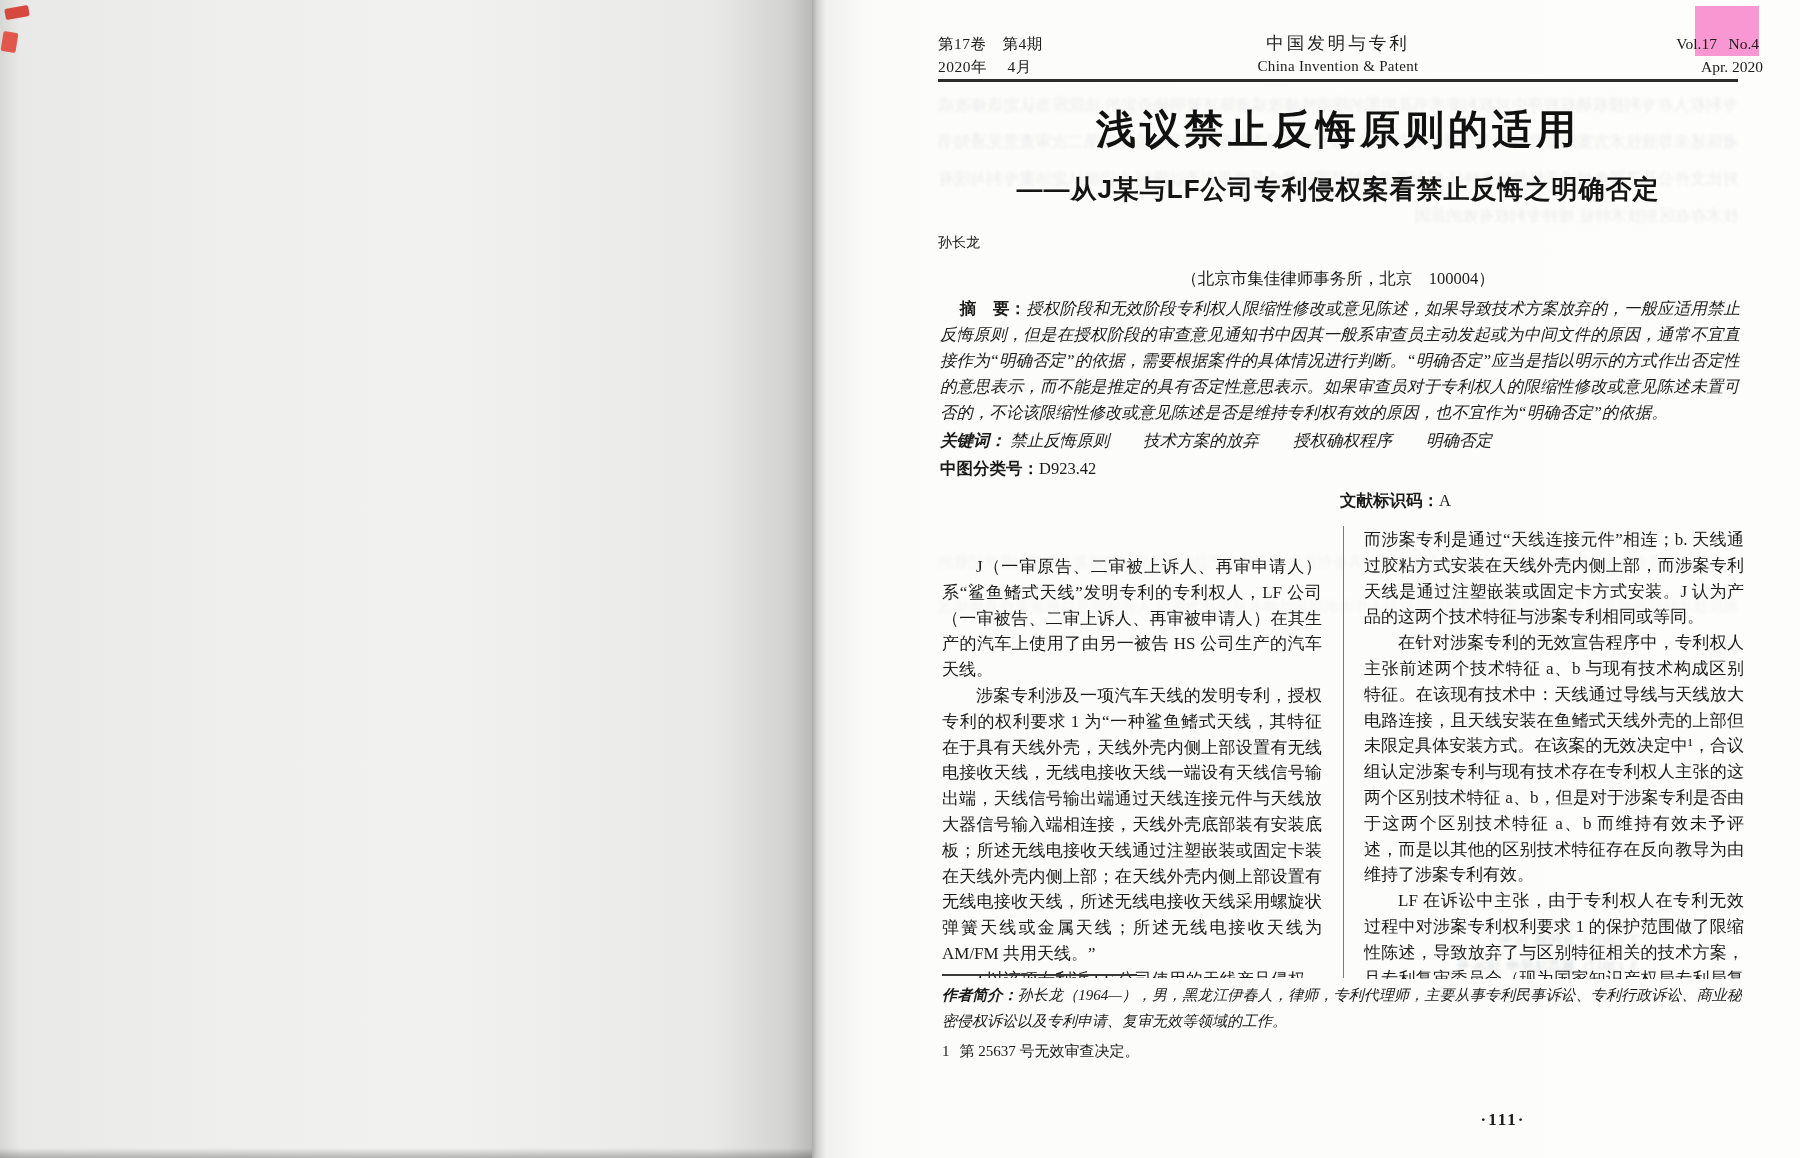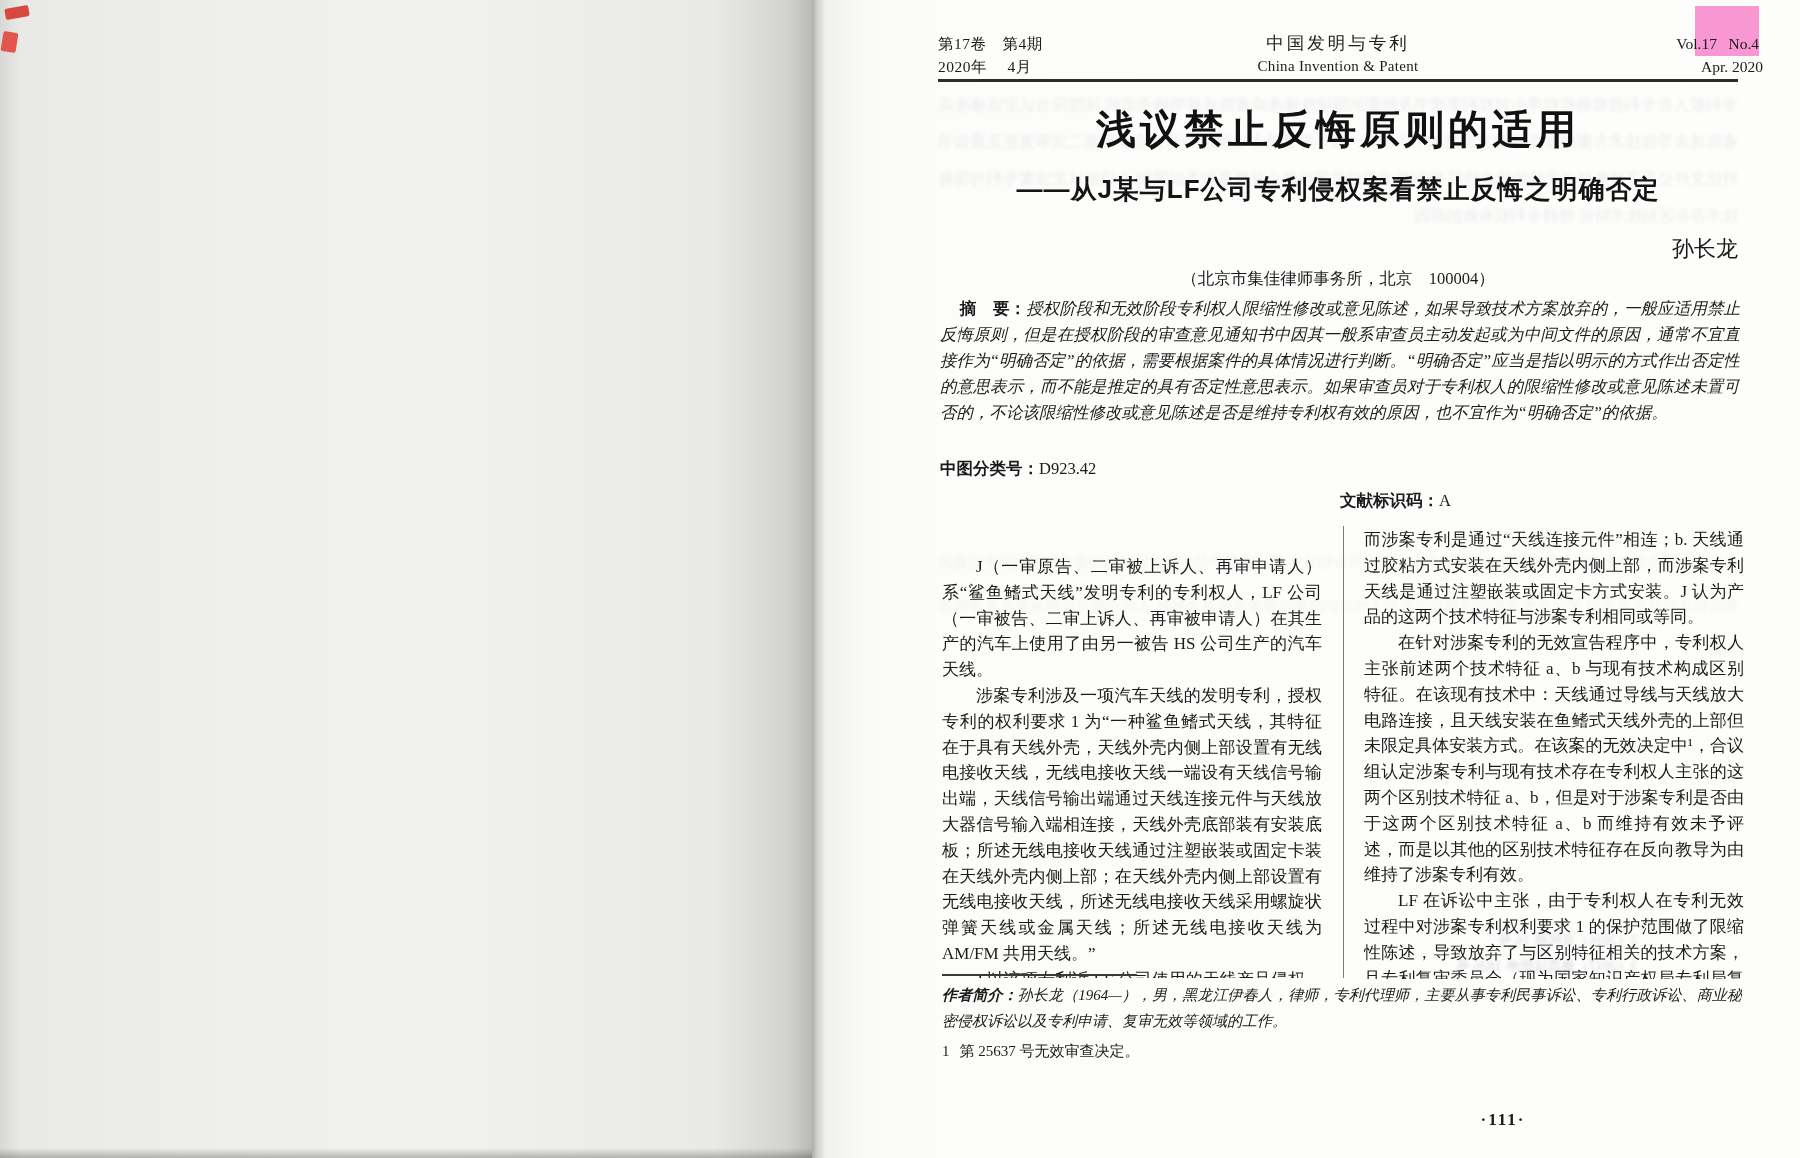--- a/index.html
+++ b/index.html
@@ -26,21 +26,21 @@
   
   .hdr-small{font-size:15.5px;line-height:23px;letter-spacing:.5px;}
   .hdr-center{ text-align:center;font-size:17.5px;line-height:23px;}
   .hdr-center .en{font-size:15px;letter-spacing:.3px;}
   .hdr-right{text-align:right;font-size:15.5px;line-height:23px;}
   .pink-note{position:absolute;left:869px;top:6px;width:64px;height:50px;background:#f78ccd;opacity:.9;}
   .hdr-rule{position:absolute;left:112px;top:79px;width:800px;height:2.5px;background:#2c2c2c;}
   
   .title{left:112px;top:102px;width:800px;text-align:center;font-size:40px;font-weight:900;letter-spacing:4px;color:#111;}
   .subtitle{left:112px;top:172px;width:800px;text-align:center;font-size:26px;font-weight:700;letter-spacing:1px;color:#141414;}
-  .author{left:112px;top:234px;width:800px;text-align:right;font-size:22px;}
+  .author{left:112px;top:234px;width:800px;text-align:left;font-size:14px;}
   .affil{left:112px;top:268px;width:800px;text-align:center;font-size:16.5px;}
   
   .abstract{left:114px;top:296px;width:800px;height:132px;overflow:hidden;
     font-size:16.5px;line-height:26px;text-align:justify;text-indent:1.2em;}
   .abstract b{font-style:normal;}
   .kwrow{left:114px;top:430px;width:800px;font-size:16.5px;}
   .kwrow .kw{margin-right:30px;}
   .clcrow{left:114px;top:458px;width:800px;font-size:16.5px;}
   .clc-right{position:absolute;left:400px;top:0;margin-top:32px;}
   b.lbl{font-weight:700;}
@@ -122,20 +122,27 @@
 
     <div class="abs title hei">浅议禁止反悔原则的适用</div>
     <div class="abs subtitle hei">——从J某与LF公司专利侵权案看禁止反悔之明确否定</div>
     <div class="abs author">孙长龙</div>
     <div class="abs affil">（北京市集佳律师事务所，北京　100004）</div>
 
     <div class="abs abstract kai">
       <b class="lbl">摘　要：</b><span>授权阶段和无效阶段专利权人限缩性修改或意见陈述，如果导致技术方案放弃的，一般应适用禁止反悔原则，但是在授权阶段的审查意见通知书中因其一般系审查员主动发起或为中间文件的原因，通常不宜直接作为“明确否定”的依据，需要根据案件的具体情况进行判断。“明确否定”应当是指以明示的方式作出否定性的意思表示，而不能是推定的具有否定性意思表示。如果审查员对于专利权人的限缩性修改或意见陈述未置可否的，不论该限缩性修改或意见陈述是否是维持专利权有效的原因，也不宜作为“明确否定”的依据。</span>
     </div>
 
+    <div class="abs kwrow kai">
+      <b class="lbl">关键词：</b>
+      <span class="kw">禁止反悔原则</span>
+      <span class="kw">技术方案的放弃</span>
+      <span class="kw">授权确权程序</span>
+      <span class="kw">明确否定</span>
+    </div>
 
     <div class="abs clcrow" style="position:absolute;">
       <b class="lbl">中图分类号：</b><span>D923.42</span>
       <span class="clc-right">
         <b class="lbl">文献标识码：</b><span>A</span>
       </span>
     </div>
 
 
     <div class="abs col col-l">

